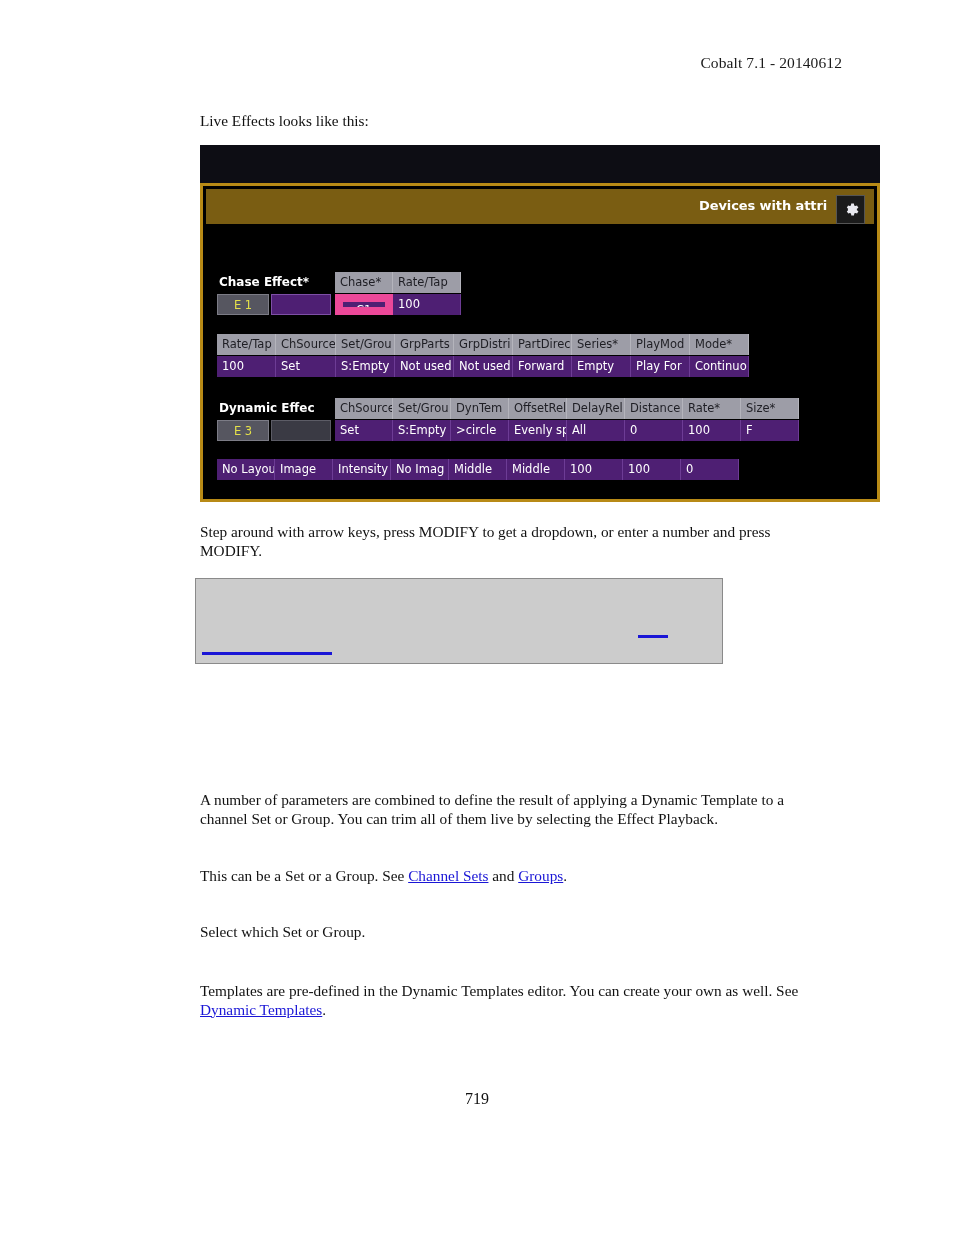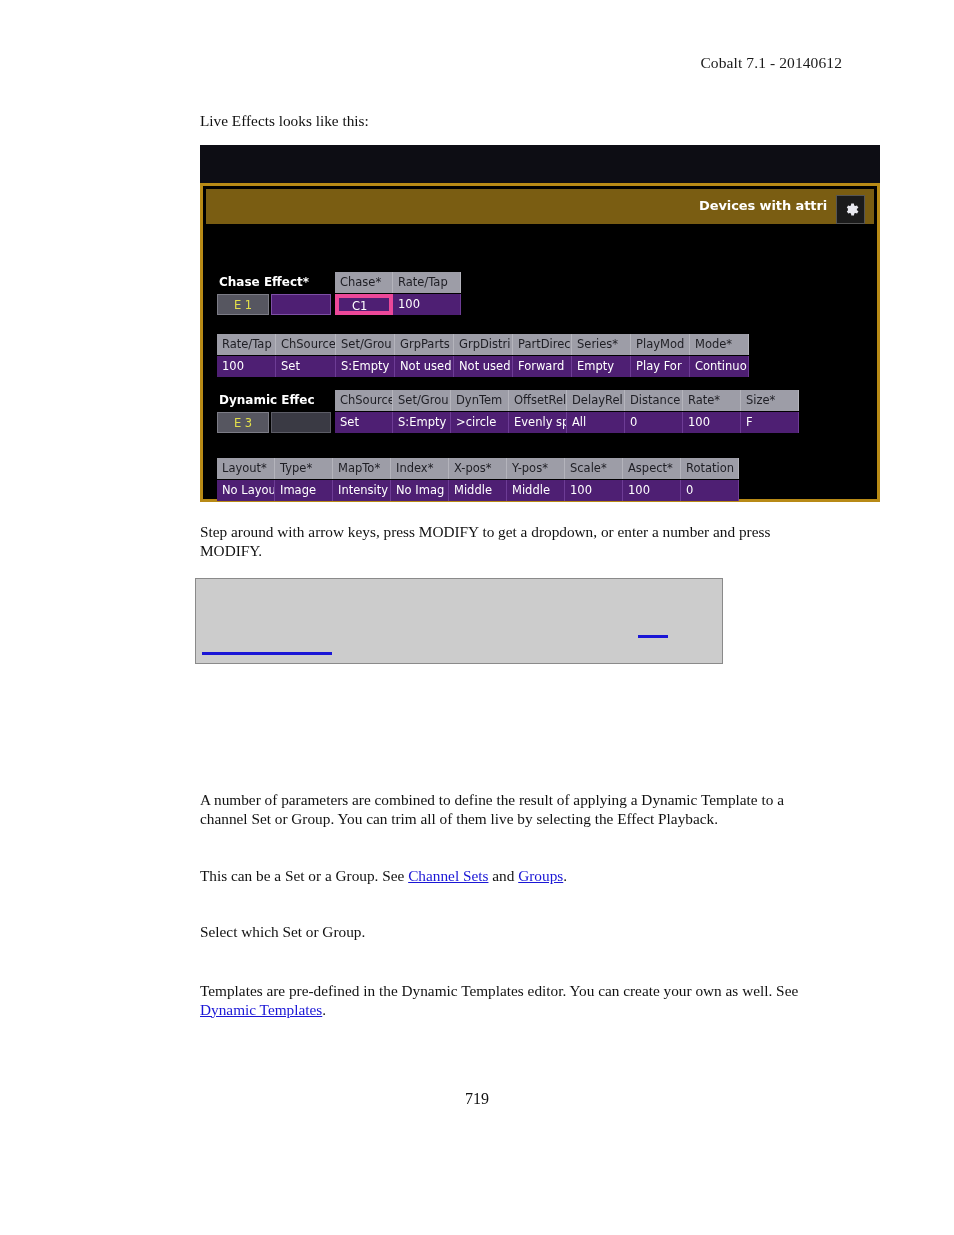--- a/index.html
+++ b/index.html
@@ -227,21 +227,21 @@
     line-height: 21px;
     height: 21px;
     margin-top: 1px;
     padding-left: 5px;
     border-right: 1px solid #6d3c95;
     box-sizing: border-box;
     white-space: nowrap;
     overflow: hidden;
   }
   .eff-val-cell.selected {
-    border: 4px solid #ec4899;
+    border: 8px solid #ec4899;
     line-height: 17px;
     padding-left: 13px;
   }
 
   
   .grey-box {
     position: absolute;
     left: 195px;
     top: 578px;
     width: 528px;
@@ -328,21 +328,21 @@
               <div class="eff-val-cell" style="width: 59px;">S:Empty</div>
               <div class="eff-val-cell" style="width: 59px;">Not used</div>
               <div class="eff-val-cell" style="width: 59px;">Not used</div>
               <div class="eff-val-cell" style="width: 59px;">Forward</div>
               <div class="eff-val-cell" style="width: 59px;">Empty</div>
               <div class="eff-val-cell" style="width: 59px;">Play For</div>
               <div class="eff-val-cell" style="width: 59px;">Continuo</div>
             </div>
           </div>
         </div>
-        <div class="eff-block" style="top: 204px; left: 14px; align-items: center;">
+        <div class="eff-block" style="top: 212px; left: 14px; align-items: center;">
           <div class="eff-left">
             <div class="eff-left-title">Dynamic Effec</div>
             <div class="eff-left-cells">
               <div class="eff-id">E 3</div>
               <div class="eff-idval"></div>
             </div>
           </div>
           <div class="eff-grid">
             <div class="eff-row">
               <div class="eff-hdr-cell" style="width: 58px;">ChSource</div>
@@ -361,31 +361,20 @@
               <div class="eff-val-cell" style="width: 58px;">Evenly sp</div>
               <div class="eff-val-cell" style="width: 58px;">All</div>
               <div class="eff-val-cell" style="width: 58px;">0</div>
               <div class="eff-val-cell" style="width: 58px;">100</div>
               <div class="eff-val-cell" style="width: 58px;">F</div>
             </div>
           </div>
         </div>
         <div class="eff-block" style="top: 272px; left: 14px;">
           <div class="eff-grid">
-            <div class="eff-row">
-              <div class="eff-hdr-cell" style="width: 58px;">Layout*</div>
-              <div class="eff-hdr-cell" style="width: 58px;">Type*</div>
-              <div class="eff-hdr-cell" style="width: 58px;">MapTo*</div>
-              <div class="eff-hdr-cell" style="width: 58px;">Index*</div>
-              <div class="eff-hdr-cell" style="width: 58px;">X-pos*</div>
-              <div class="eff-hdr-cell" style="width: 58px;">Y-pos*</div>
-              <div class="eff-hdr-cell" style="width: 58px;">Scale*</div>
-              <div class="eff-hdr-cell" style="width: 58px;">Aspect*</div>
-              <div class="eff-hdr-cell" style="width: 58px;">Rotation</div>
-            </div>
             <div class="eff-row">
               <div class="eff-val-cell" style="width: 58px;">No Layou</div>
               <div class="eff-val-cell" style="width: 58px;">Image</div>
               <div class="eff-val-cell" style="width: 58px;">Intensity</div>
               <div class="eff-val-cell" style="width: 58px;">No Imag</div>
               <div class="eff-val-cell" style="width: 58px;">Middle</div>
               <div class="eff-val-cell" style="width: 58px;">Middle</div>
               <div class="eff-val-cell" style="width: 58px;">100</div>
               <div class="eff-val-cell" style="width: 58px;">100</div>
               <div class="eff-val-cell" style="width: 58px;">0</div>

